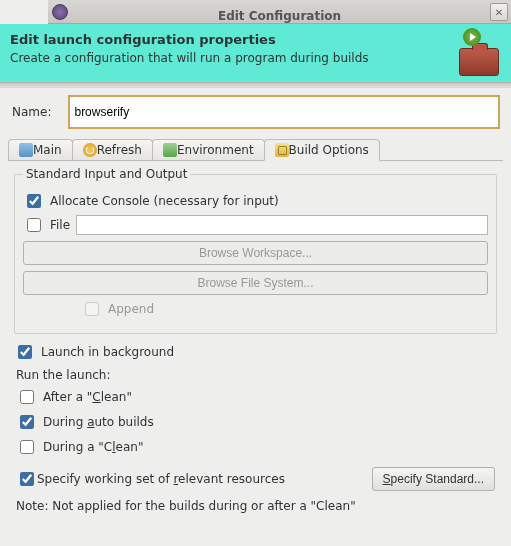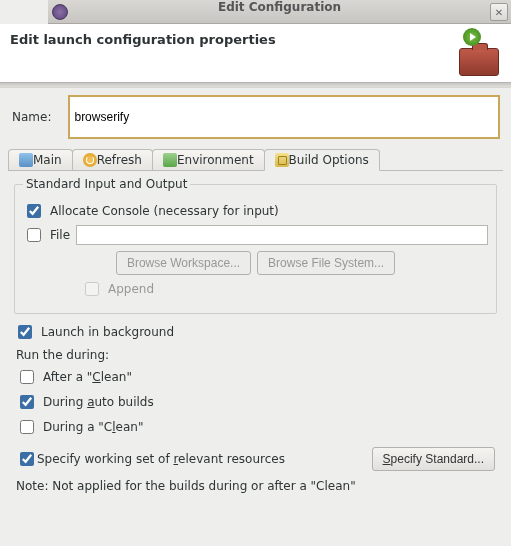--- a/index.html
+++ b/index.html
@@ -8,42 +8,42 @@
     font-family: "DejaVu Sans", "Liberation Sans", Arial, sans-serif;
     font-size: 12px;
     background: #eeeeec;
     color: #2e3436;
     width: 511px; height: 546px; overflow: hidden;
   }
   .titlebar {
     height: 24px;
     background: linear-gradient(#d8d7d3, #c7c6c2);
     border-bottom: 1px solid #a9a7a2;
-    display: flex; align-items: flex-start; justify-content: center;
+    display: flex; align-items: flex-end; justify-content: center;
     position: relative;
     color: #555;
     margin-left: 48px;
   }
   .titlebar .title { font-weight: bold; color: #555; }
   .titlebar .close {
     position: absolute; right: 3px; top: 3px;
     width: 18px; height: 18px; border-radius: 2px;
     background: linear-gradient(#f2f1ed,#d9d8d4);
     border: 1px solid #9e9c97;
     display: flex; align-items:center; justify-content:center;
     font-size: 10px; color: #666; cursor: pointer;
   }
   .icon-corner {
     position:absolute; left:4px; top:4px; width:16px; height:16px;
     border-radius:50%;
     background: radial-gradient(#8a6fa8,#5b4276);
     border:1px solid #4a355f;
   }
   .header-area {
-    background: #ffffff;
+    background: #5eead4;
     padding: 8px 10px 6px 10px;
     position: relative;
     height: 58px;
   }
   .header-area h1 { margin:0; font-size:13px; font-weight:bold; }
   .header-area p { margin:4px 0 0 0; font-size:12px; color:#333; }
   .header-icon {
     position:absolute; right:16px; top:6px; width:46px; height:46px;
   }
   .header-icon .play {
@@ -63,21 +63,21 @@
     content:""; position:absolute; top:-6px; left:12px; width:14px; height:6px;
     border:1.5px solid #6b2a20; border-bottom:none; border-radius:3px 3px 0 0;
     background:#b85545;
   }
   .sep-strong { height:6px; background:linear-gradient(#c6c5c1,#e0dfdb); border-top:1px solid #b5b4b0; border-bottom:1px solid #d8d7d3;}
   .name-row {
     display:flex; align-items:center; gap:18px; padding:8px 12px;
   }
   .name-row label { font-size:12px; }
   .name-row input {
-    flex:1; height:26px; padding:20px 4px;
+    flex:1; height:32px; padding:12px 4px;
     border:1px solid #b0afab; background:#fff; font-size:12px;
     outline:2px solid #c9a758; outline-offset:-1px;
   }
   .tabbar { display:flex; align-items:flex-end; padding:0 8px; height:24px; }
   .tab {
     display:flex; align-items:center; 
     padding:3px 10px; font-size:12px;
     border:1px solid #bdbcb8; border-bottom:none;
     background:linear-gradient(#f6f5f1,#e6e5e1);
     border-radius:4px 4px 0 0; margin-right:-1px;
@@ -95,21 +95,21 @@
   fieldset.std {
     border:1px solid #cfcecb; border-radius:2px;
     margin:0 0 8px 0; padding:6px 8px 10px 8px;
   }
   fieldset.std legend { font-size:12px; padding:0 3px; }
   .row { display:flex; align-items:center; gap:6px; margin:4px 0; }
   .chk { width:14px; height:14px; accent-color:#3a6ea5; }
   .txtfield {
     flex:1; height:20px; border:1px solid #b7b6b2; background:#fff;
   }
-  .btnrow { display:flex; gap:6px; justify-content:center; margin-top:6px; }
+  .btnrow { display:flex; gap:6px; justify-content:center; margin-top:6px;flex-direction:column; }
   button.btn {
     font-size:12px; padding:3px 10px; height:24px;
     background:linear-gradient(#f5f4f0,#e1e0dc);
     border:1px solid #b2b1ad; border-radius:3px; color:#333;
     cursor:pointer;
   }
   button.btn[disabled]{ color:#9a9894; cursor:default; background:#ececea;}
   .disabled-label{ color:#9a9894;}
   .section-label{ font-size:12px; margin:6px 2px 4px 2px;}
   .chklist .row{ margin:5px 0 5px 2px; }
@@ -122,20 +122,21 @@
 <body>
 
 <div class="titlebar">
   <span class="icon-corner"></span>
   <span class="title">Edit Configuration</span>
   <span class="close">✕</span>
 </div>
 
 <div class="header-area">
   <h1>Edit launch configuration properties</h1>
+  <p>Create a configuration that will run a program during builds</p>
   <div class="header-icon">
     <div class="case"></div>
     <div class="play"></div>
   </div>
 </div>
 <div class="sep-strong"></div>
 
 <div class="name-row">
   <label>Name:</label>
   <input type="text" value="browserify" style="">
@@ -185,21 +186,21 @@
       <input type="checkbox" class="chk" disabled="" style="">
       <span class="disabled-label">Append</span>
     </div>
   </fieldset>
 
   <div class="row">
     <input type="checkbox" class="chk" checked="" style="">
     <span>Launch in background</span>
   </div>
 
-  <div class="section-label">Run the during:</div>
+  <div class="section-label">Run the launch:</div>
 
   <div class="chklist">
     <div class="row">
       <input type="checkbox" class="chk" style="">
       <span><span>After a "</span><span class="u">C</span><span>lean"</span></span>
     </div>
     <div class="row">
       <input type="checkbox" class="chk" checked="" style="">
       <span><span>During </span><span class="u">a</span><span>uto builds</span></span>
     </div>

